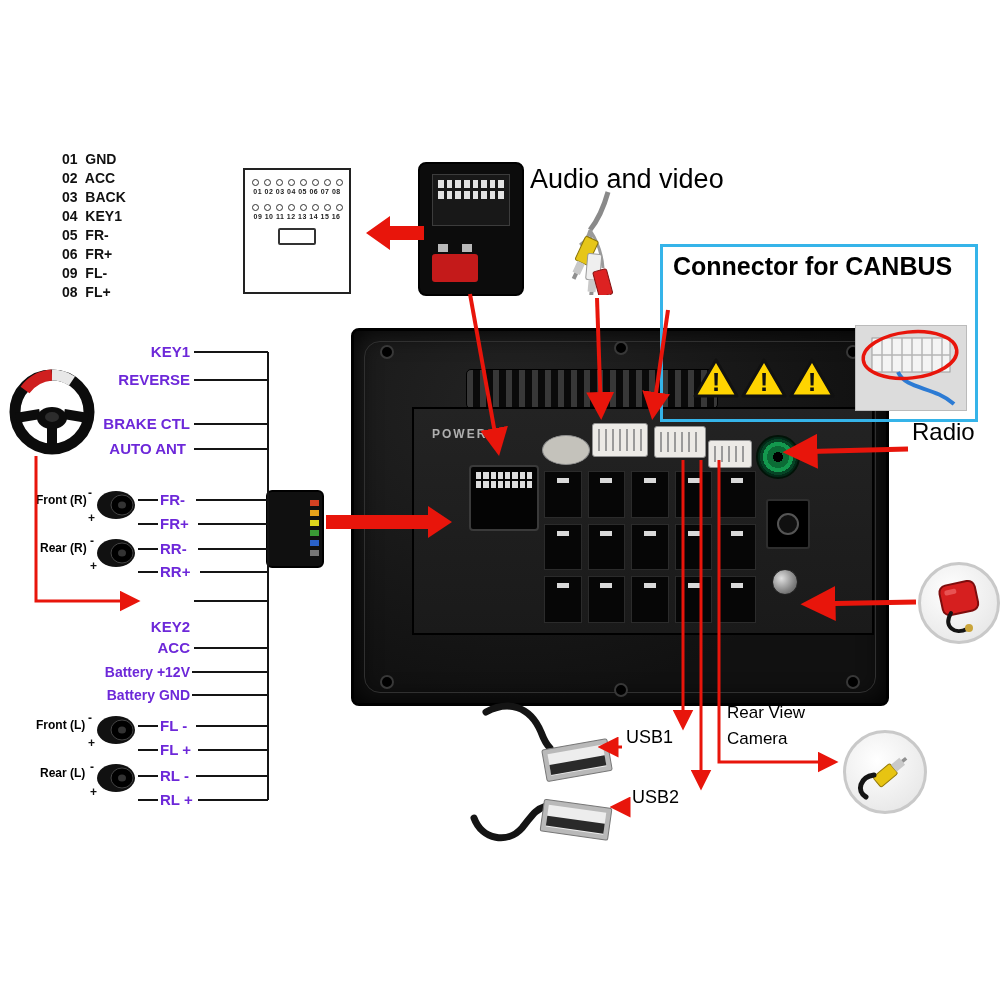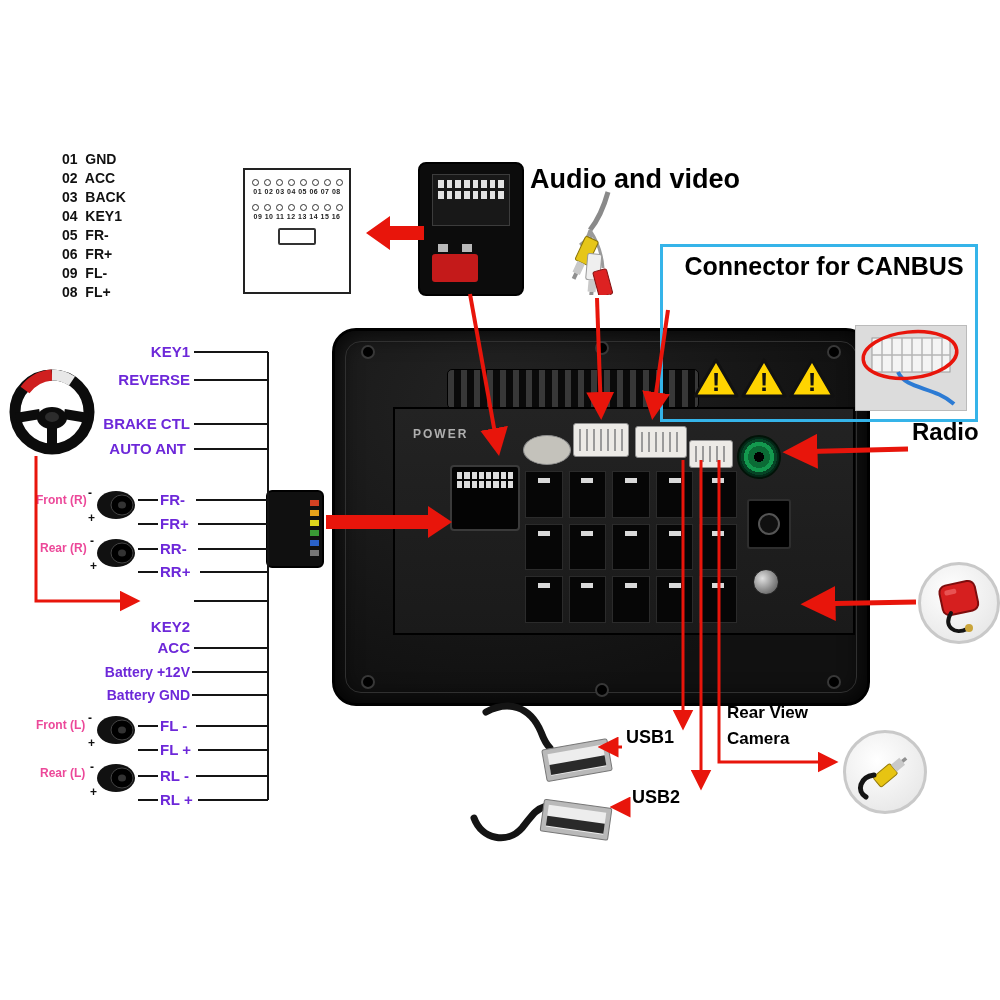--- a/index.html
+++ b/index.html
@@ -11,23 +11,23 @@
   
   .pinbox{position:absolute;left:243px;top:168px;width:104px;height:122px;border:2px solid #222;background:#fff}
   .pins-row{display:flex;justify-content:center;gap:5px;margin-top:9px}
   .pin{width:5px;height:5px;border:1px solid #333;border-radius:50%;background:#fff}
   .pins-label{text-align:center;font-size:7px;font-weight:bold;letter-spacing:.5px;margin-top:2px;color:#222;white-space:pre}
   .pin-key{width:34px;height:13px;border:2px solid #333;border-radius:2px;margin:8px auto 0}
   
   .lbl{position:absolute;font-weight:bold;font-size:15px;color:#6d28d9}
   .lbl-r{text-align:right}
   .sm{font-size:14px}
-  .red-lbl{position:absolute;font-weight:bold;font-size:12px;color:#ec4899}
+  .red-lbl{position:absolute;font-weight:bold;font-size:12px;color:#000000}
   .sign{position:absolute;font-weight:bold;font-size:12px;color:#111}
-  .title{position:absolute;font-weight:bold;color:#000}
+  .title{position:absolute;font-weight:normal;color:#000}
   
   .iso-pins{display:grid;grid-template-columns:repeat(8,1fr);gap:3px;padding:5px}
   .iso-pins i{height:8px;background:#e2e2e2;display:block}
   
   .screw{position:absolute;width:10px;height:10px;border-radius:50%;background:#000;border:2px solid #383838}
   .wsock{position:absolute;background:#eceae6;border:1px solid #8f8f8f;border-radius:3px}
   .wsock::after{content:"";position:absolute;inset:5px;background:repeating-linear-gradient(90deg,#9a9a9a 0 2px,transparent 2px 7px)}
   .antjack{position:absolute;width:40px;height:40px;border-radius:50%;border:2px solid #021308;
     background:radial-gradient(circle,#000 0 5px,#0b6b35 5px 11px,#13994e 11px 15px,#064425 15px 18px,#032a18 18px 20px)}
   .psock-pins{display:grid;grid-template-columns:repeat(8,1fr);gap:2px;padding:5px}
@@ -37,21 +37,21 @@
   .plate i::after{content:"";position:absolute;left:50%;top:6px;transform:translateX(-50%);width:12px;height:5px;background:#d9d9d9}
   .rblock{position:absolute;width:40px;height:46px;background:#000;border:2px solid #2e2e2e;border-radius:3px}
   .rblock::after{content:"";position:absolute;left:50%;top:50%;transform:translate(-50%,-50%);width:18px;height:18px;border-radius:50%;background:#101010;border:2px solid #555}
   .sscrew{position:absolute;width:24px;height:24px;border-radius:50%;border:1px solid #222;
     background:radial-gradient(circle at 35% 35%,#e0e0e0,#8a8a8a 55%,#4a4a4a)}
   
   .ribbon{position:absolute;left:266px;top:490px;width:54px;height:74px;background:#101010;border:2px solid #000;border-radius:6px;z-index:6}
   .ribbon i{position:absolute;right:3px;width:9px;height:6px;display:block}
   
   .canbus{position:absolute;left:660px;top:244px;width:312px;height:172px;border:3px solid #35b4e9;z-index:7}
-  .canbus-title{position:absolute;left:10px;right:0;top:5px;text-align:center;font-size:25px;font-weight:bold;color:#000}
+  .canbus-title{position:absolute;left:10px;right:0;top:5px;text-align:left;font-size:25px;font-weight:bold;color:#000}
   .canbus-photo{position:absolute;right:8px;bottom:8px;width:110px;height:84px;background:#dcdcdc;border:1px solid #bbb}
   .tri{position:absolute;width:46px;height:42px}
   
   .photo-circle{position:absolute;border-radius:50%;border:3px solid #c9c9c9;z-index:7;
     background:radial-gradient(circle at 40% 35%,#fff,#e2e2e2);display:flex;align-items:center;justify-content:center}
   
   .blk{stroke:#151515;stroke-width:2;fill:none}
   .red{stroke:#e8150b;fill:none}
   .w3{stroke-width:3}.w4{stroke-width:4}.w5{stroke-width:5}
 </style>
@@ -163,21 +163,21 @@
         <rect x="16" y="12" width="78" height="34" fill="#f4f4f4" stroke="#9a9a9a"></rect>
         <path d="M26,12 V46 M36,12 V46 M46,12 V46 M56,12 V46 M66,12 V46 M76,12 V46 M86,12 V46 M16,29 H94" stroke="#b5b5b5" stroke-width="1.5"></path>
         <path d="M42,46 C50,64 78,60 98,78" stroke="#2c7bd4" stroke-width="4" fill="none"></path>
         <ellipse cx="54" cy="29" rx="47" ry="23" fill="none" stroke="#e8150b" stroke-width="3.5" transform="rotate(-6 54 29)"></ellipse>
       </svg>
     </div>
   </div>
 
   <div class="title" style="left:912px;top:418px;font-size:24px">Radio</div>
 
-  <div class="abs" style="left:332px;top:328px;width:532px;height:372px;background:radial-gradient(ellipse at 30% 20%,#232323,#111 70%);border:3px solid #000;border-radius:24px;z-index:1;box-shadow:inset 0 0 26px #000">
+  <div class="abs" style="left:351px;top:328px;width:532px;height:372px;background:radial-gradient(ellipse at 30% 20%,#232323,#111 70%);border:3px solid #000;border-radius:8px;z-index:1;box-shadow:inset 0 0 26px #000">
     <div style="position:absolute;inset:10px;border:1px solid #303030;border-radius:16px"></div>
     <div class="screw" style="left:26px;top:14px"></div>
     <div class="screw" style="left:492px;top:14px"></div>
     <div class="screw" style="left:26px;top:344px"></div>
     <div class="screw" style="left:492px;top:344px"></div>
     <div class="screw" style="left:260px;top:10px"></div>
     <div class="screw" style="left:260px;top:352px"></div>
     <div style="position:absolute;left:112px;top:38px;width:250px;height:38px;background:repeating-linear-gradient(90deg,#383838 0 6px,#0a0a0a 6px 13px);border-radius:5px;border:1px solid #000"></div>
     <div style="position:absolute;left:58px;top:76px;width:458px;height:224px;background:linear-gradient(#232323,#1a1a1a);border:2px solid #000"></div>
     <div style="position:absolute;left:78px;top:96px;font-size:12px;font-weight:bold;color:#c8c8c8;letter-spacing:2px;opacity:.85">POWER</div>

